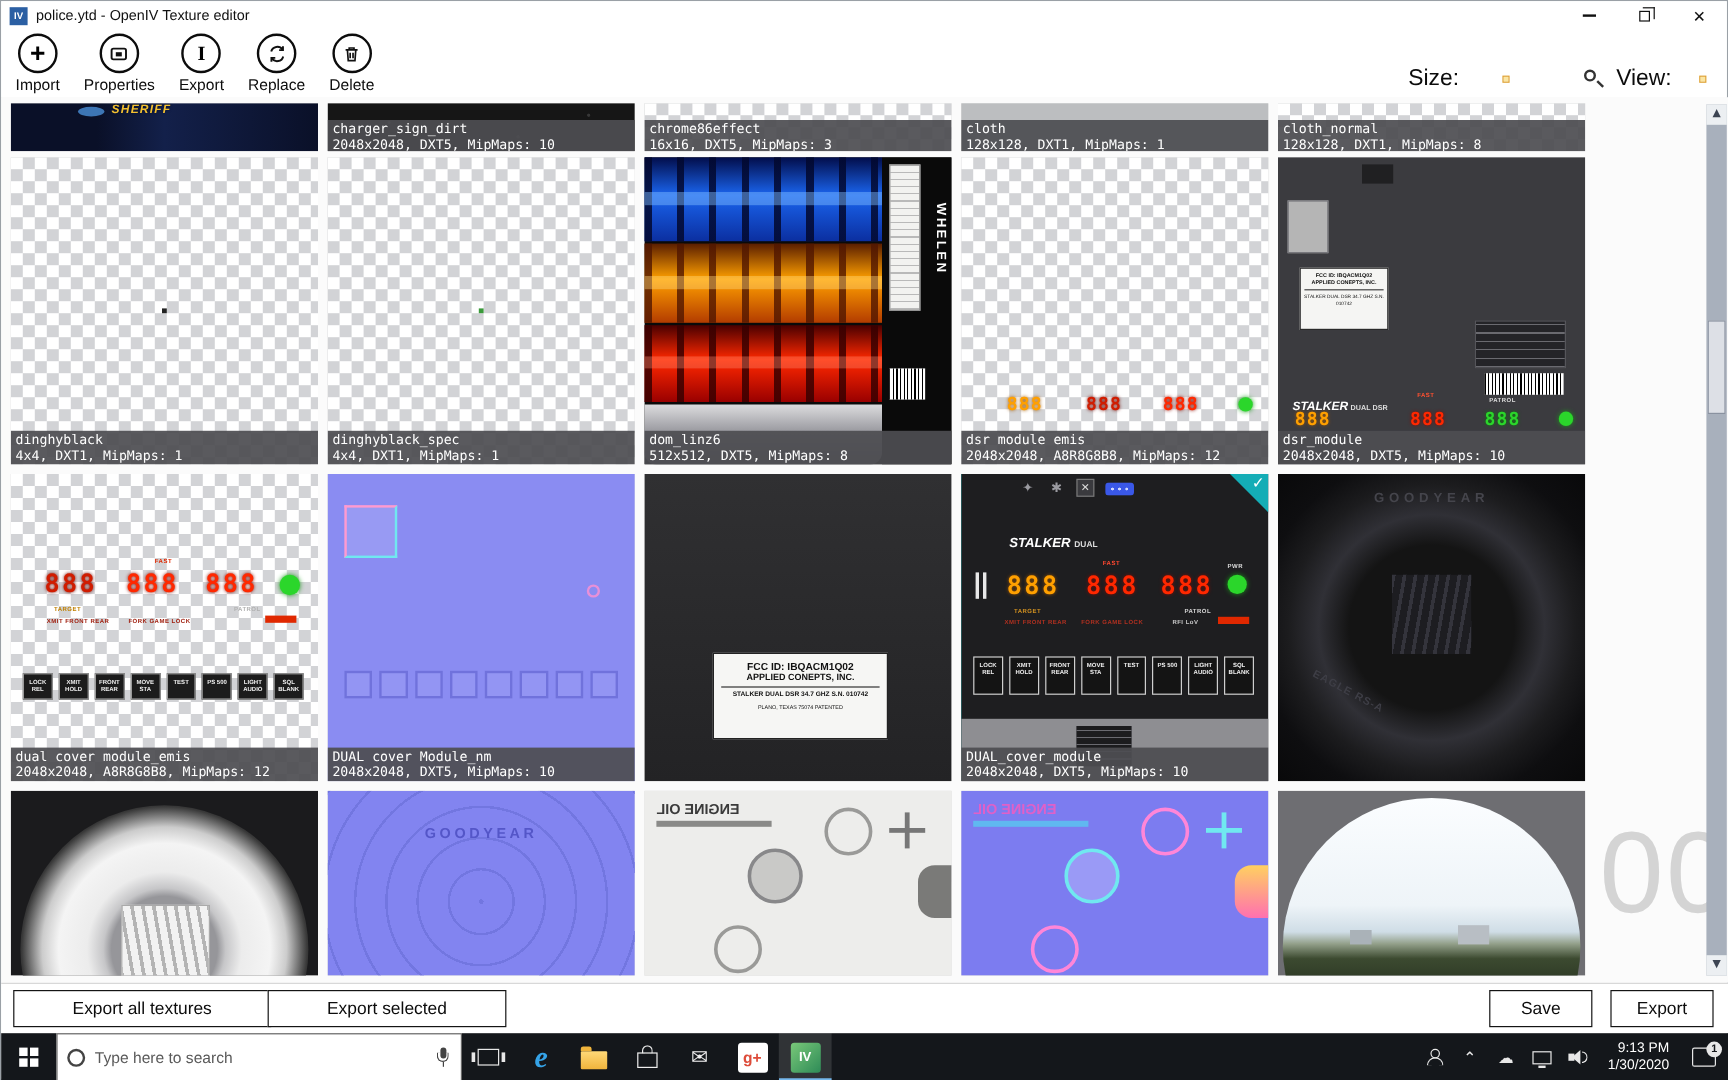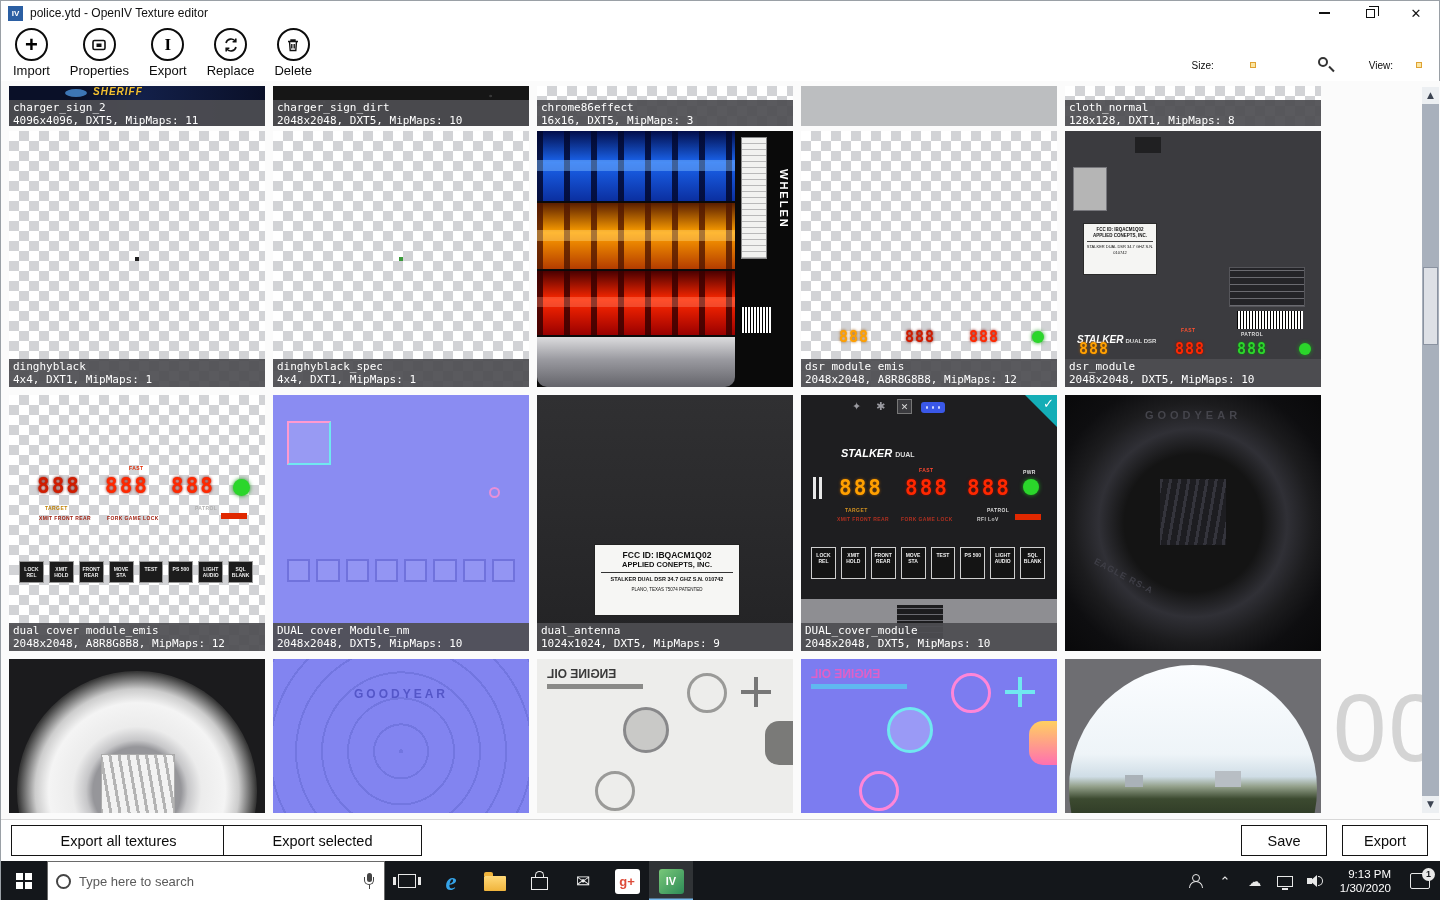--- a/index.html
+++ b/index.html
@@ -19,21 +19,21 @@
 
   
   #toolbar { position:absolute; top:24px; left:0; width:100%; height:56px; background:#fff; display:flex; align-items:center; }
   .tbgroup { display:flex; align-items:flex-start; padding-left:12px; gap:20px; }
   .tbtn { display:flex; flex-direction:column; align-items:center; gap:2px; }
   .circ { width:33px; height:33px; border:2.5px solid #0c0c0c; border-radius:50%; display:flex; align-items:center; justify-content:center; background:#fff; }
   .tbtn .lbl { font-size:13px; color:#0c0c0c; }
   .plus { font:bold 22px/18px "Liberation Sans",sans-serif; }
   .ibeam { font:bold 17px "Liberation Serif",serif; }
   .rightctrls { position:absolute; right:18px; top:30px; display:flex; align-items:center; gap:9px; }
-  .ctl-label { font-size:10px; color:#0c0c0c; margin-right:2px;margin-left:24px; }
+  .ctl-label { font-size:19px; color:#0c0c0c; margin-right:2px; }
   .gicon { width:24px; height:24px; background-color:#111; }
   .gwrap { padding:2px; }
   .gwrap.sel { background:#fbe6a2; outline:1.5px solid #dfa233; }
   .g1 { background-image:repeating-linear-gradient(0deg,#fff 0 1px,transparent 1px 4px),repeating-linear-gradient(90deg,#fff 0 1px,transparent 1px 4px); }
   .g2 { background-image:repeating-linear-gradient(0deg,#fff 0 1px,transparent 1px 5px),repeating-linear-gradient(90deg,#fff 0 1px,transparent 1px 5px); }
   .g3 { background-image:repeating-linear-gradient(0deg,#fff 0 2px,transparent 2px 7px),repeating-linear-gradient(90deg,#fff 0 2px,transparent 2px 7px); }
   .g4 { background-image:repeating-linear-gradient(0deg,#fff 0 2px,transparent 2px 9px),repeating-linear-gradient(90deg,#fff 0 2px,transparent 2px 9px); }
   .g5 { background-image:repeating-linear-gradient(0deg,#fff 0 3px,transparent 3px 13px),repeating-linear-gradient(90deg,#fff 0 3px,transparent 3px 13px); }
   .g6 { background:linear-gradient(#111 0 45%,#fff 45% 55%,#111 55%); }
   .g7 { background:#111; }
@@ -327,41 +327,41 @@
 
   <div id="content">
     <div class="bigcount">00</div>
 
     <div class="trow" id="row0">
       <div class="tile partial">
         <div class="thumb t-sign2">
           <span class="swoosh"></span>
           <span class="sheriff">SHERIFF</span>
         </div>
-        <div class="cap">
-          <div>charger_sign_2</div>
-            <div>4096x4096, DXT5, MipMaps: 11</div>
-        </div>
       </div>
       <div class="tile partial">
         <div class="thumb t-dark"></div>
         <div class="cap">
           <div>charger_sign_dirt</div>
             <div>2048x2048, DXT5, MipMaps: 10</div>
         </div>
       </div>
       <div class="tile partial">
         <div class="thumb checker"></div>
         <div class="cap">
           <div>chrome86effect</div>
             <div>16x16, DXT5, MipMaps: 3</div>
         </div>
       </div>
       <div class="tile partial">
         <div class="thumb t-cloth"></div>
+        <div class="cap">
+          <div>cloth</div>
+            <div>128x128, DXT1, MipMaps: 1</div>
+        </div>
       </div>
       <div class="tile partial">
         <div class="thumb checker"></div>
         <div class="cap">
           <div>cloth_normal</div>
             <div>128x128, DXT1, MipMaps: 8</div>
         </div>
       </div>
     </div>
 
@@ -388,20 +388,24 @@
         <div class="thumb t-lightbar">
           <div class="lb-band lb-blue"></div>
           <div class="lb-band lb-amber"></div>
           <div class="lb-band lb-red"></div>
           <div class="lb-band lb-glass"></div>
           <div class="lb-right">
             <div class="lb-label"></div>
             <div class="lb-whelen">WHELEN</div>
             <div class="lb-bar"></div>
           </div>
+        </div>
+        <div class="cap">
+          <div>dom_linz6</div>
+            <div>512x512, DXT5, MipMaps: 8</div>
         </div>
       </div>
       <div class="tile">
         <div class="thumb checker">
           <span class="seg sm amber" style="left:38px;top:198px">888</span>
           <span class="seg sm dred" style="left:104px;top:198px">888</span>
           <span class="seg sm redd" style="left:168px;top:198px">888</span>
           <span class="gdot" style="left:231px;top:200px;width:12px;height:12px"></span>
         </div>
         <div class="cap">
@@ -489,24 +493,20 @@
 
       <div class="tile">
         <div class="thumb t-antenna">
           <div class="fcclabel">
             <div class="l1">FCC ID: IBQACM1Q02</div>
             <div class="l2">APPLIED CONEPTS, INC.</div>
             <div class="rule"></div>
             <div class="l3">STALKER DUAL DSR 34.7 GHZ S.N.  010742</div>
             <div class="l4">PLANO, TEXAS 75074 PATENTED</div>
           </div>
-        </div>
-        <div class="cap">
-          <div>dual_antenna</div>
-            <div>1024x1024, DXT5, MipMaps: 9</div>
         </div>
       </div>
 
       <div class="tile selected">
         <div class="thumb t-cover">
           <div class="cov-icons">
             <span class="ci">✦</span>
             <span class="ci">✱</span>
             <span class="ci ci-x">✕</span>
             <span class="ci ci-vga"></span>

